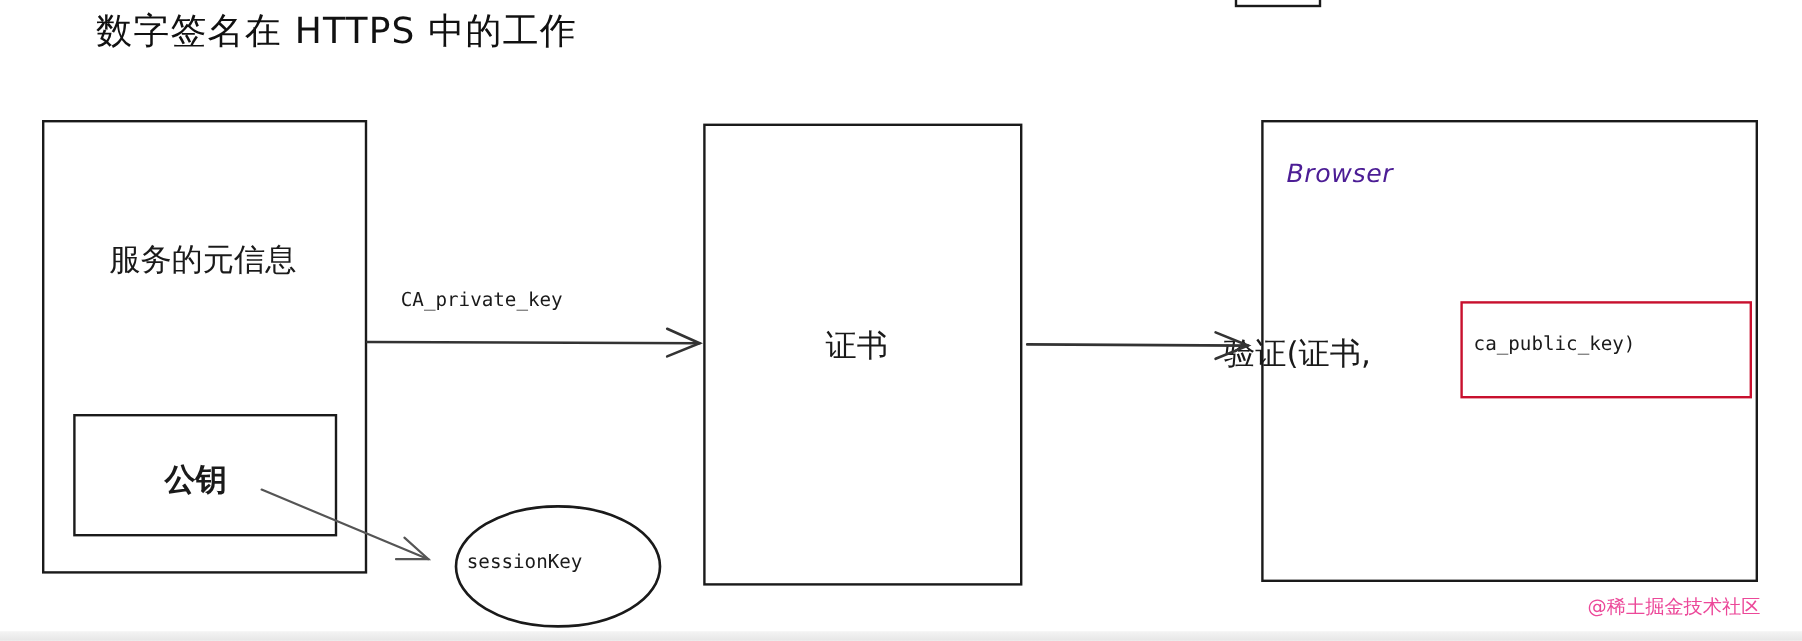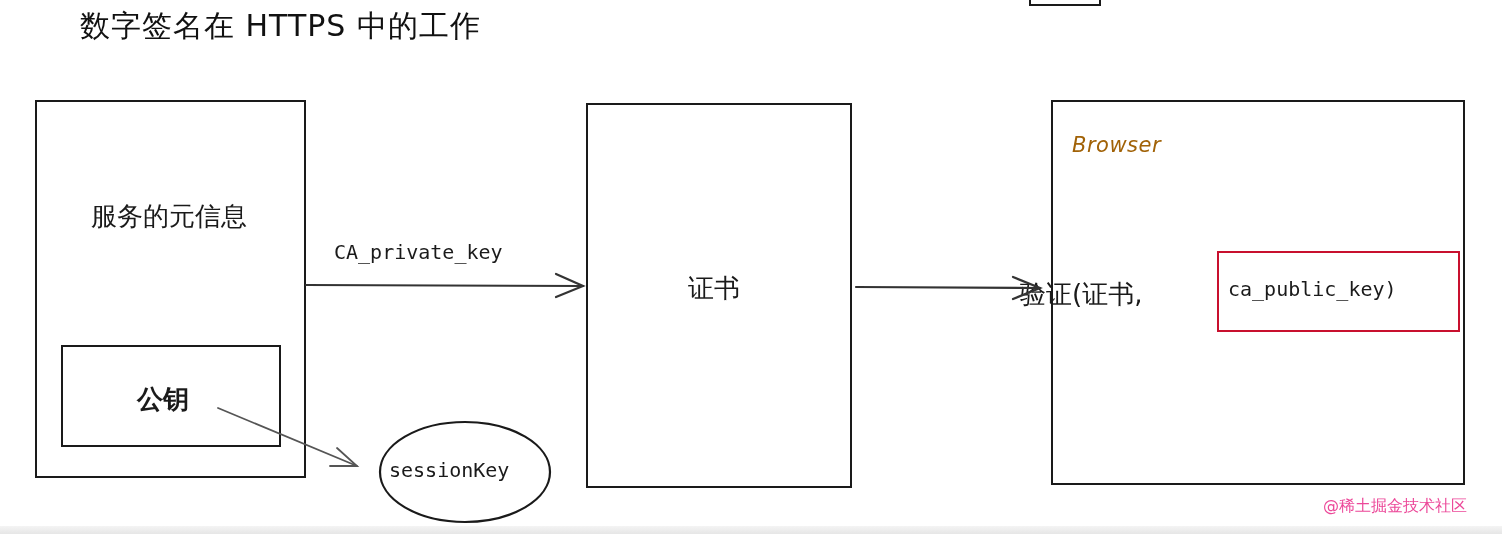--- a/index.html
+++ b/index.html
@@ -5,23 +5,23 @@
     html, body { margin: 0; padding: 0; background: #ffffff; }
     body { width: 1502px; height: 534px; position: relative; overflow: hidden;
            font-family: "DejaVu Sans", "Liberation Sans", sans-serif; color: #111; }
     .abs { position: absolute; }
     .title { left: 42px; top: 6px; font-size: 30px; letter-spacing: 1px; color: #111;
              font-family: "DejaVu Sans", sans-serif; white-space: nowrap; margin-left: 38px; }
     .box { position: absolute; border: 2.5px solid #1a1a1a; box-sizing: border-box; background: transparent; }
     .cn { position: absolute; font-size: 26px; white-space: nowrap; color: #1a1a1a;
           font-family: "DejaVu Sans", sans-serif; }
     .mono { position: absolute; font-family: "DejaVu Sans Mono", "Liberation Mono", monospace;
-            font-size: 20px; white-space: nowrap; color: #1a1a1a; }
+            font-size: 16px; white-space: nowrap; color: #1a1a1a; }
     .hand { position: absolute; font-family: "DejaVu Sans", sans-serif; font-size: 21px;
-            font-style: italic; white-space: nowrap; color: #a16207; letter-spacing: 0.5px; }
+            font-style: italic; white-space: nowrap; color: #4c1d95; letter-spacing: 0.5px; }
     .red-box { position: absolute; border: 2.5px solid #c8102e; box-sizing: border-box; }
     .watermark { position: absolute; font-size: 16px; color: #ec4899; white-space: nowrap;
                  font-family: "DejaVu Sans", sans-serif; }
     .bottom-strip { position: absolute; left: 0; top: 526px; width: 1502px; height: 8px;
                     background: linear-gradient(#f4f4f4, #e6e6e6); }
     svg.overlay { position: absolute; left: 0; top: 0; width: 1502px; height: 534px; pointer-events: none; }
   </style>
 </head>
 <body>
 

